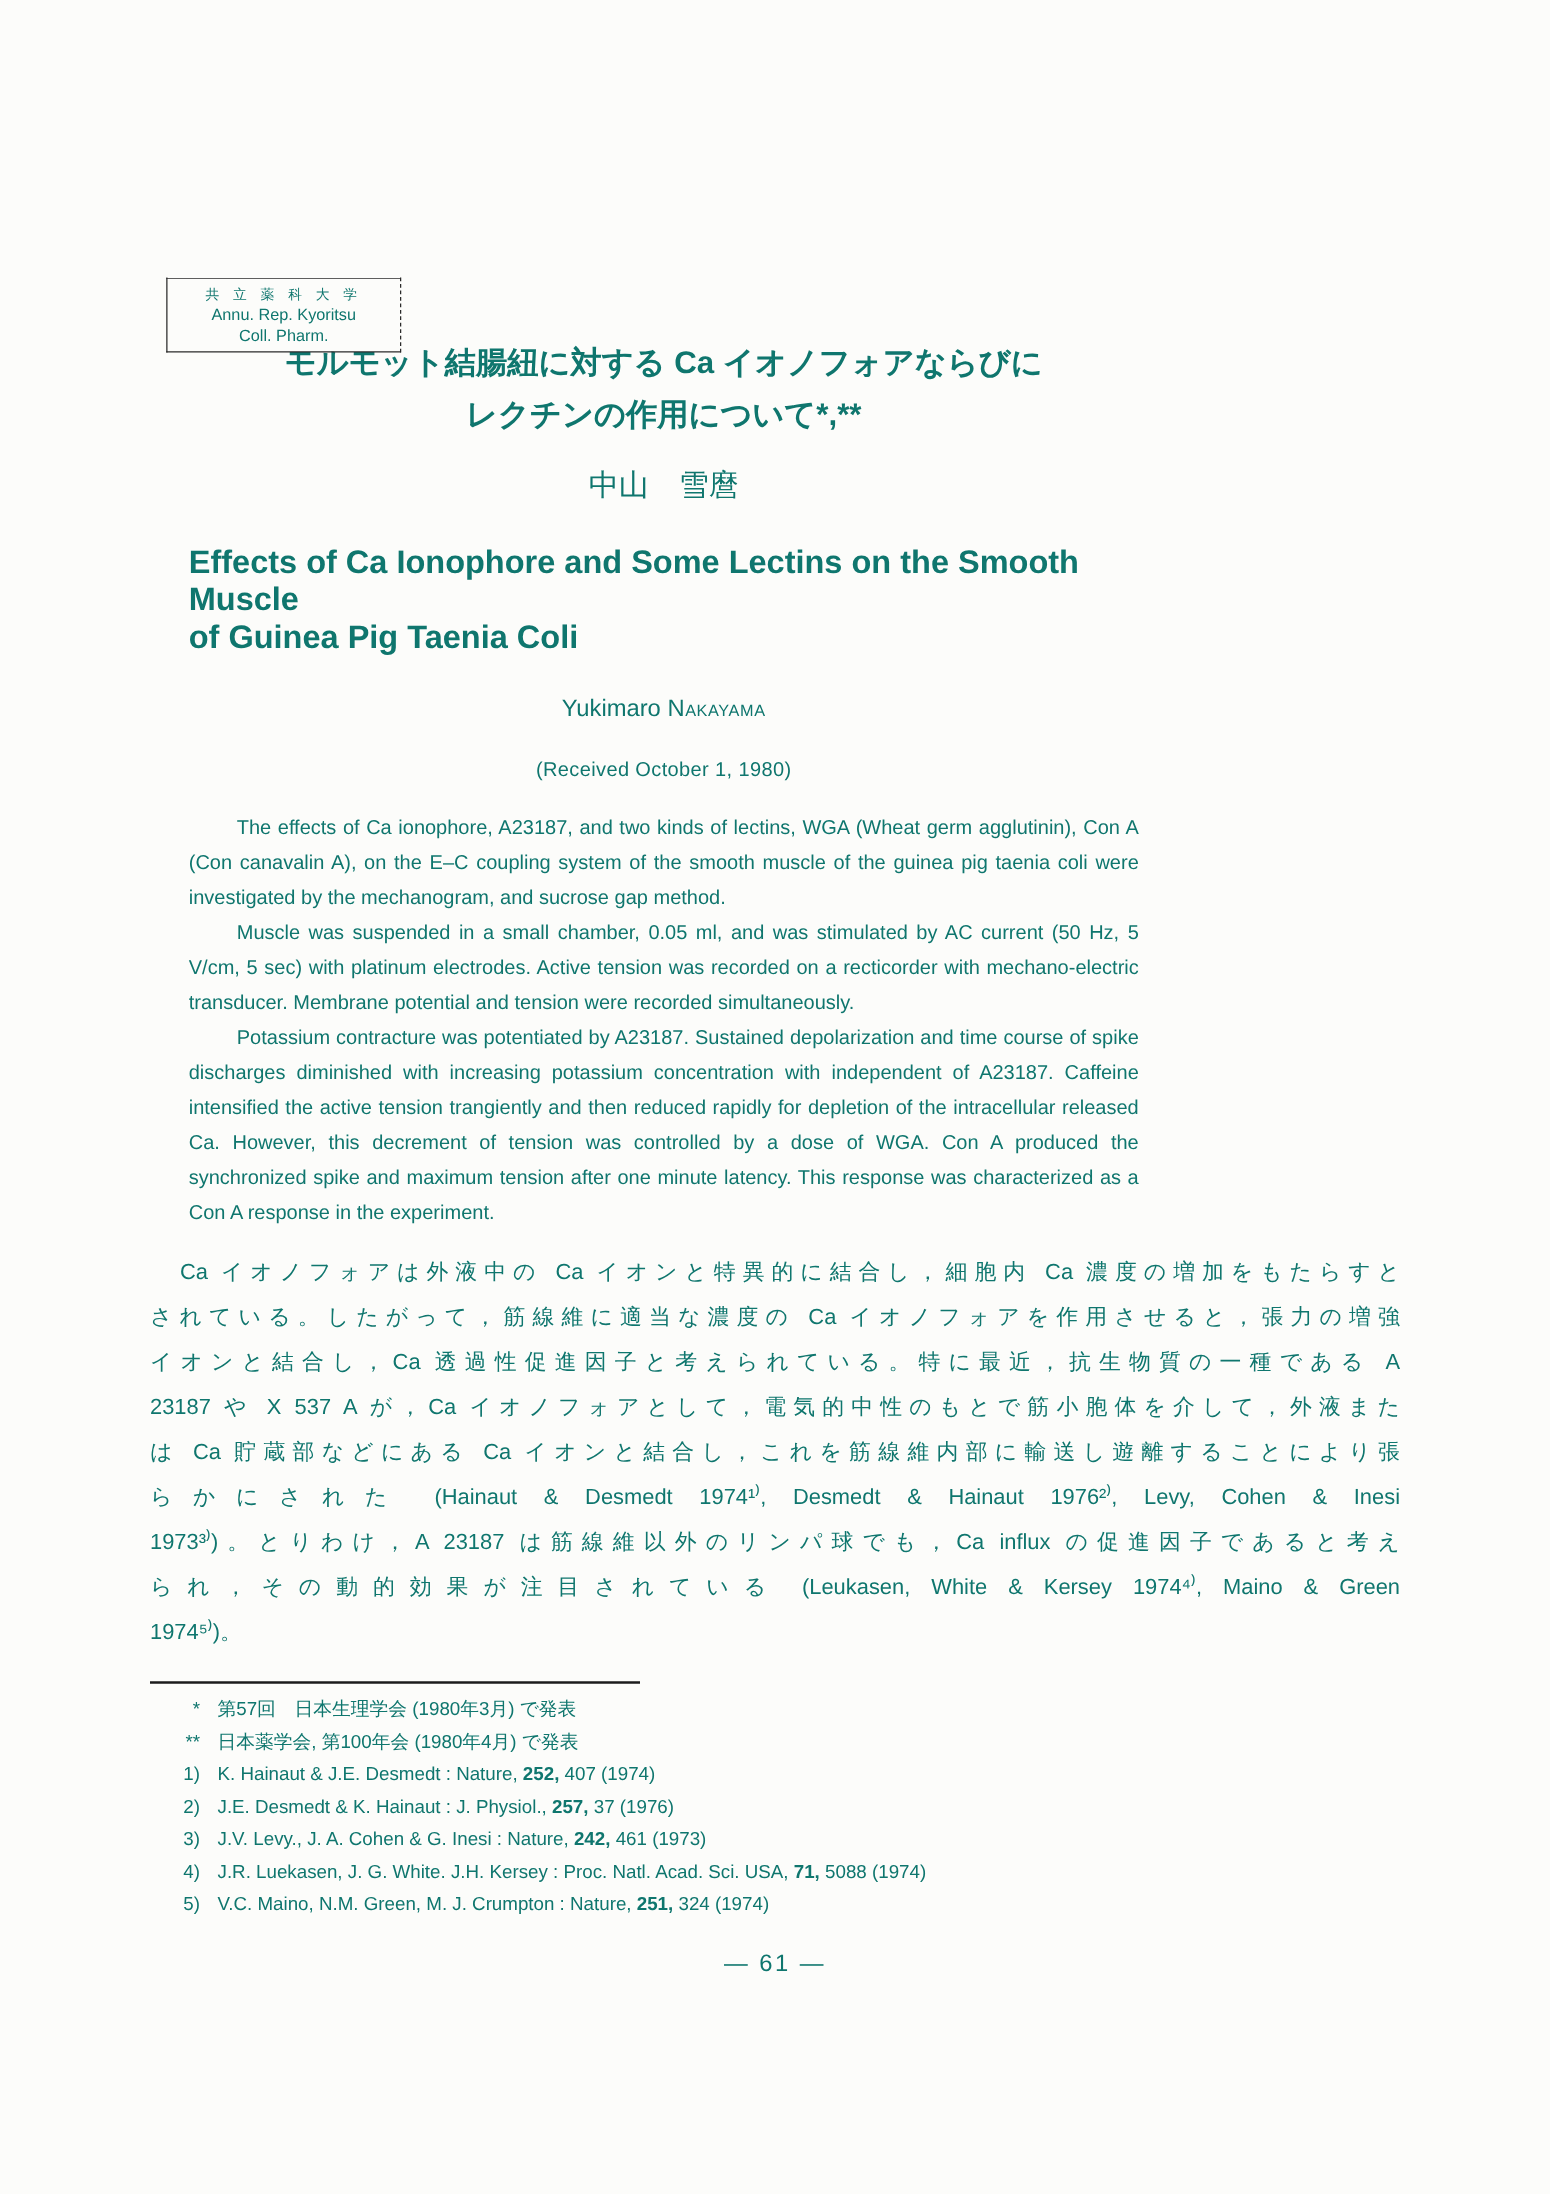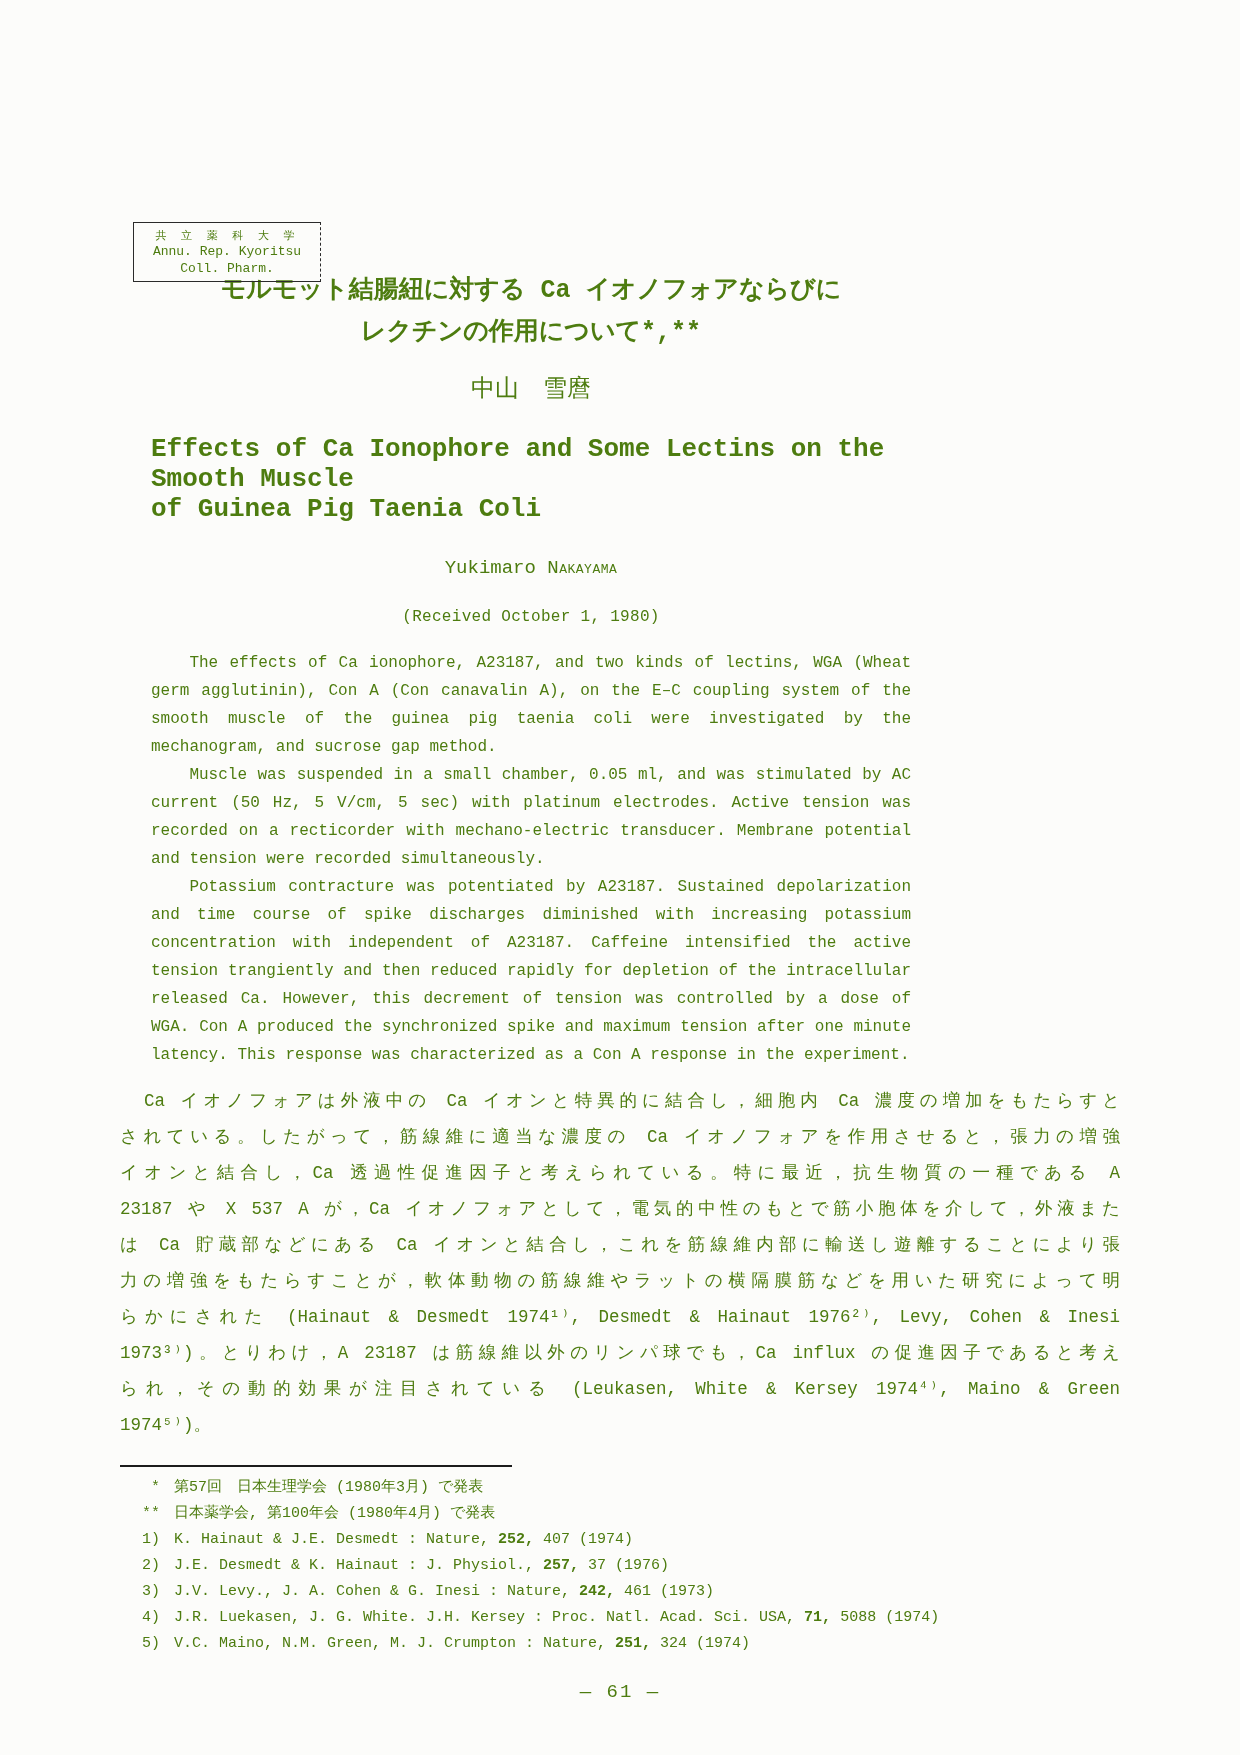--- a/index.html
+++ b/index.html
@@ -1,21 +1,21 @@
 <!DOCTYPE html>
 <html><head>
 <meta charset="utf-8">
 <style>
   html,body{margin:0;padding:0;background:#ffffff;}
   .page{
     position:relative;
     width:1240px;height:1755px;
     background:#fcfcfa;
-    color:#4d7c0f;
-    font-family:Liberation Mono, monospace;
+    color:#0f766e;
+    font-family:Liberation Sans, sans-serif;
     overflow:hidden;
   }
   
   .stamp{
     position:absolute;left:133px;top:222px;width:178px;
     border:1.5px solid #2a2a2a;
     border-right-style:dashed;
     padding:5px 4px 4px 4px;
     text-align:center;
     background:transparent;
@@ -102,21 +102,20 @@
 
     </div>
 
 
     <div class="body-ja">
       <div class="bl first">Ca イオノフォアは外液中の Ca イオンと特異的に結合し，細胞内 Ca 濃度の増加をもたらすと</div>
       <div class="bl">されている。したがって，筋線維に適当な濃度の Ca イオノフォアを作用させると，張力の増強</div>
       <div class="bl">イオンと結合し，Ca 透過性促進因子と考えられている。特に最近，抗生物質の一種である A</div>
       <div class="bl">23187 や X 537 A が，Ca イオノフォアとして，電気的中性のもとで筋小胞体を介して，外液また</div>
       <div class="bl">は Ca 貯蔵部などにある Ca イオンと結合し，これを筋線維内部に輸送し遊離することにより張</div>
-      <div class="bl">力の増強をもたらすことが，軟体動物の筋線維やラットの横隔膜筋などを用いた研究によって明</div>
       <div class="bl">らかにされた (Hainaut &amp; Desmedt 1974¹⁾, Desmedt &amp; Hainaut 1976²⁾, Levy, Cohen &amp; Inesi</div>
       <div class="bl">1973³⁾)。とりわけ，A 23187 は筋線維以外のリンパ球でも，Ca influx の促進因子であると考え</div>
       <div class="bl">られ，その動的効果が注目されている (Leukasen, White &amp; Kersey 1974⁴⁾, Maino &amp; Green</div>
       <div class="bl last">1974⁵⁾)。</div>
     </div>
 
     <div class="fnrule"></div>
 
     <div class="footnotes">
       <div class="fnrow">

